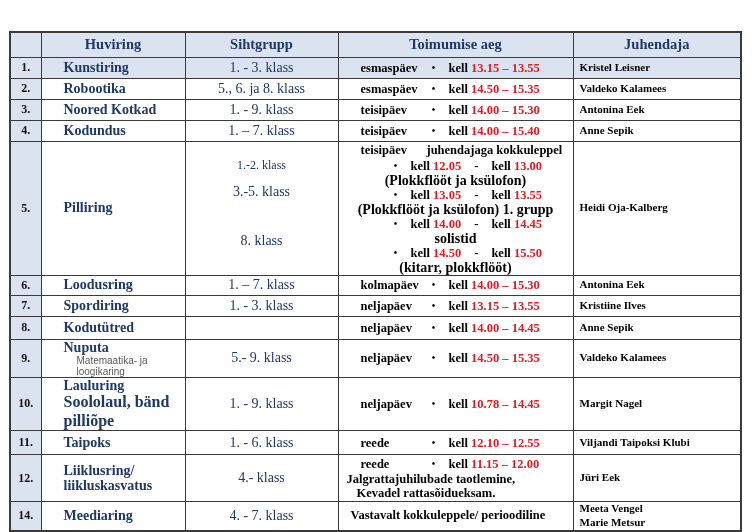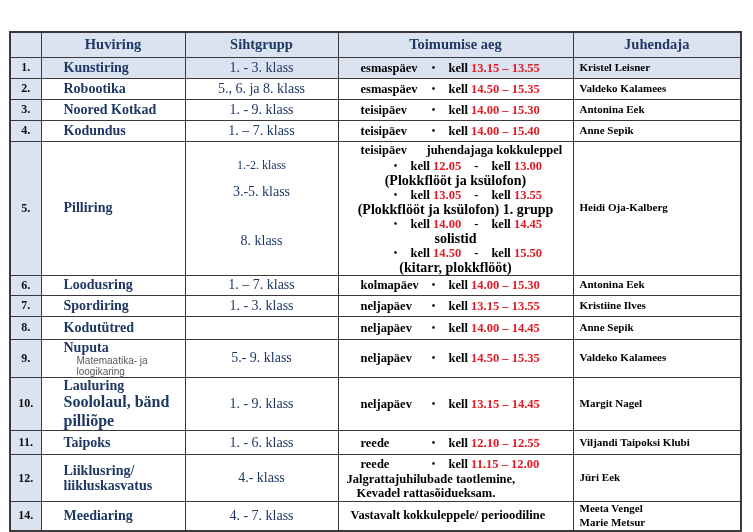--- a/index.html
+++ b/index.html
@@ -212,21 +212,21 @@
         <tr style="height: 29px;">
           <td class="num">10.</td>
           <td class="hv">
             <div class="title">Lauluring</div>
             <div class="sub-serif">Soololaul, bänd pilliõpe</div>
           </td>
           <td class="grp">
             <div class="gline">1. - 9. klass</div>
           </td>
           <td class="time">
-            <div class="tline"><span class="day">neljapäev</span><span class="bullet">•</span><span>kell </span><span class="red">13.15 – 14.45</span></div>
+            <div class="tline"><span class="day">neljapäev</span><span class="bullet">•</span><span>kell </span><span class="red">10.78 – 14.45</span></div>
           </td>
           <td class="instr">
             <div class="iline">Margit Nagel</div>
           </td>
         </tr>
         <tr style="height: 24px;">
           <td class="num">11.</td>
           <td class="hv">
             <div class="title">Taipoks</div>
           </td>

